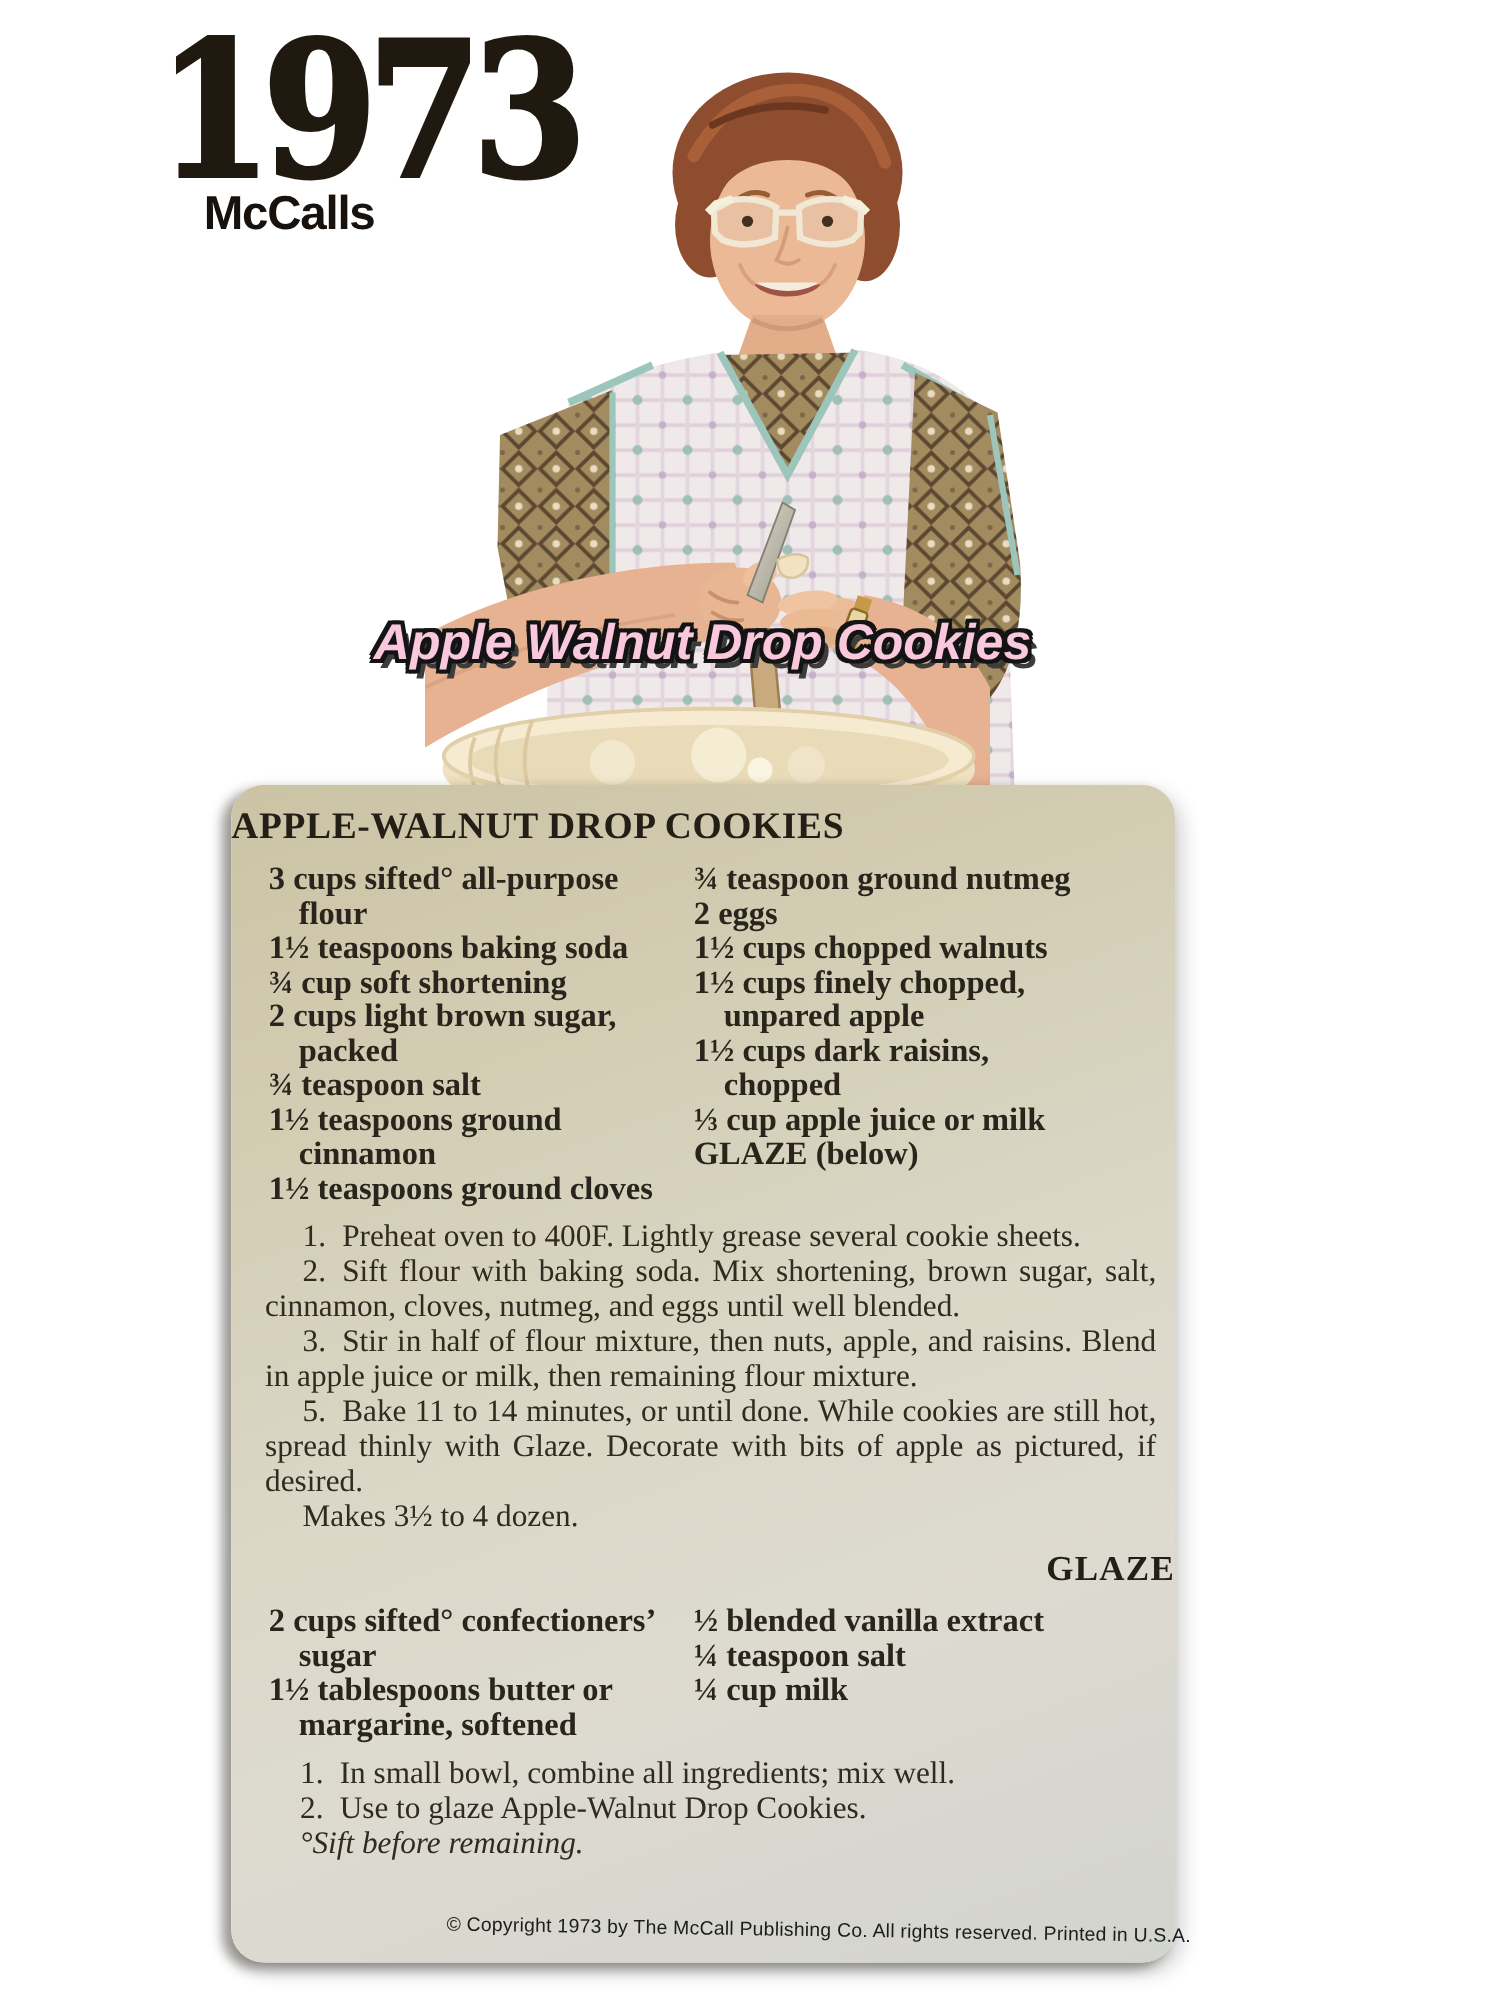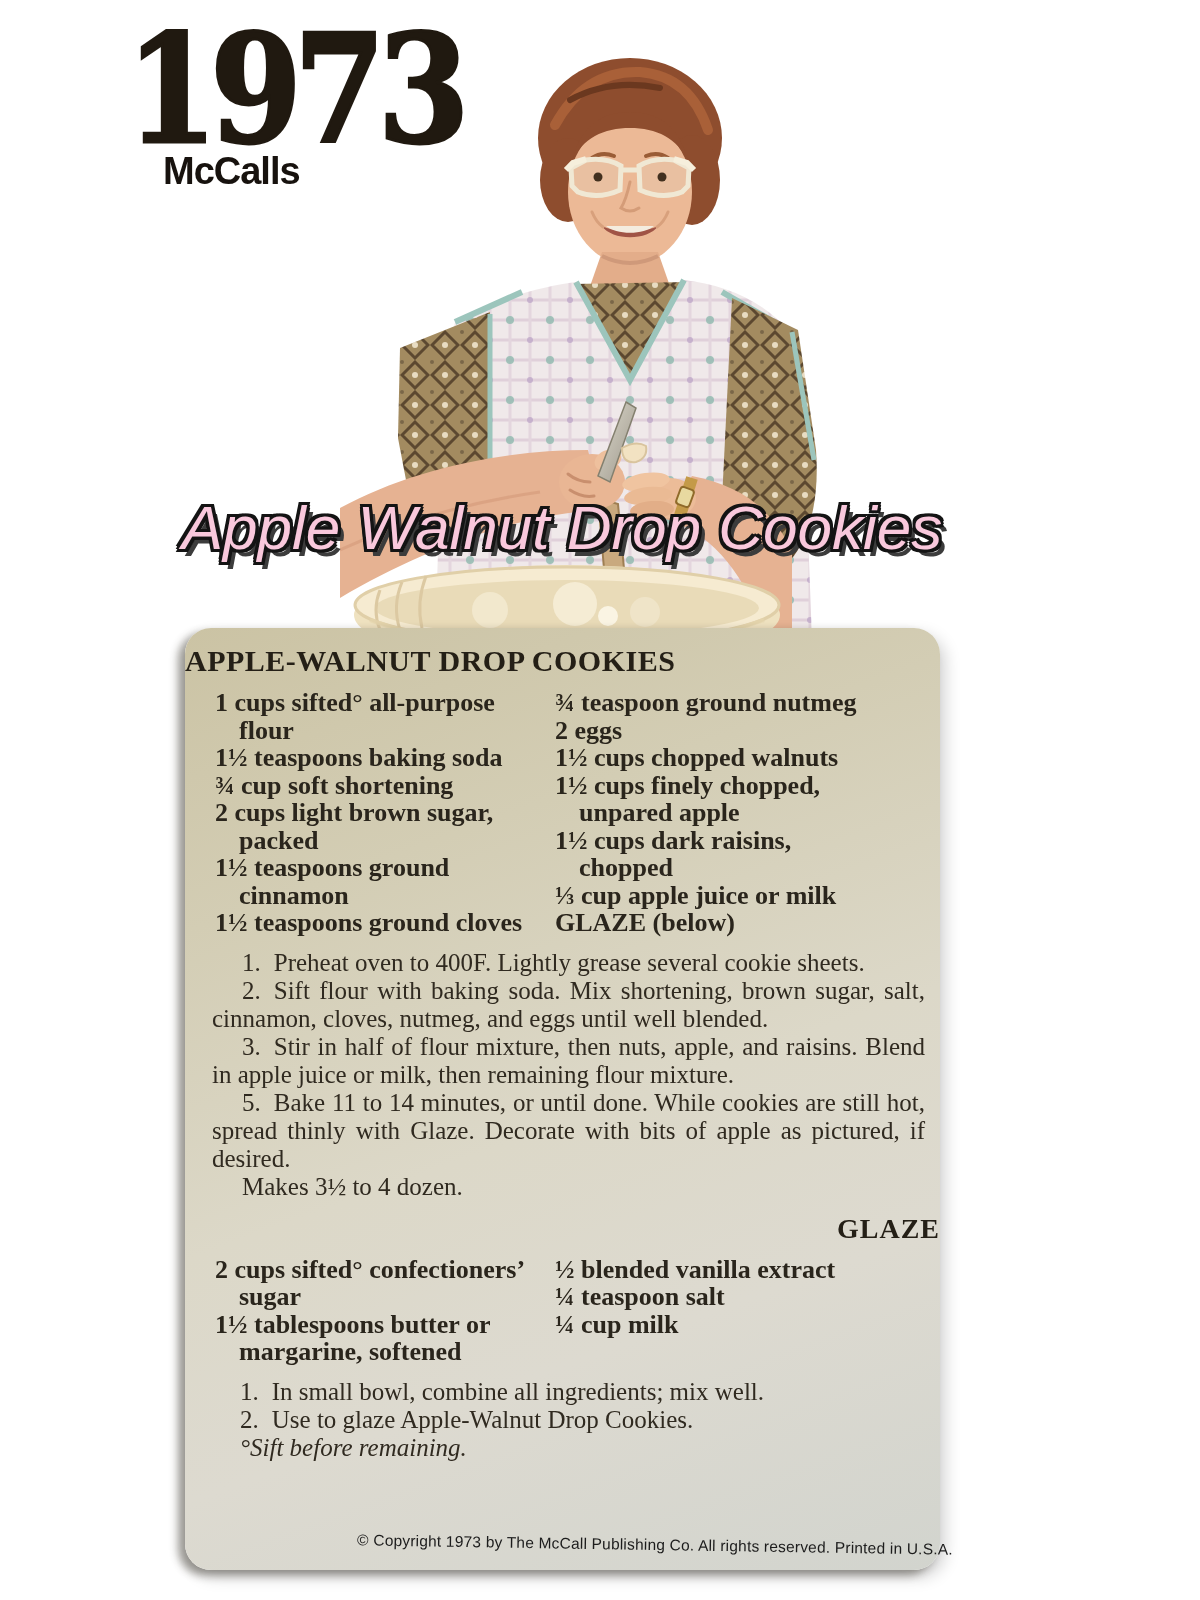--- a/index.html
+++ b/index.html
@@ -17,22 +17,22 @@
   }
   .brand{
     position:absolute;left:163px;top:150px;
     font-family:"Liberation Sans", sans-serif;font-weight:bold;
     font-size:38px;color:#17120e;letter-spacing:-1px;
   }
   .photo{position:absolute;left:340px;top:30px;width:640px;height:610px;}
   .big-title{
     position:absolute;left:0;top:492px;width:1124px;text-align:center;
     font-family:"Liberation Sans", sans-serif;
-    font-weight:normal;font-style:italic;
-    font-size:62px;letter-spacing:0px;color:#f9c8dc;white-space:nowrap;
+    font-weight:bold;font-style:italic;
+    font-size:40px;letter-spacing:0px;color:#f9c8dc;white-space:nowrap;
     text-shadow:
       -3px 0 #141414,3px 0 #141414,0 -3px #141414,0 3px #141414,
       -2px -2px #141414,2px -2px #141414,-2px 2px #141414,2px 2px #141414,
       -3px -3px #141414,3px 3px #141414,-3px 3px #141414,3px -3px #141414,
       6px 7px 0 #3c3c3c;
     z-index:5;
   }
   .card{
     position:absolute;left:185px;top:628px;width:755px;height:942px;
     border-radius:26px;
@@ -175,24 +175,25 @@
   </g>
 </svg>
 
 <div class="big-title">Apple Walnut Drop Cookies</div>
 
 <div class="card">
   <div class="card-title">APPLE-WALNUT DROP COOKIES</div>
 
   <div class="cols">
     <ul class="col left">
-      <li>1 cups sifted° all-purpose flour</li>
+      <li>3 cups sifted° all-purpose flour</li>
       <li>1½ teaspoons baking soda</li>
       <li>¾ cup soft shortening</li>
       <li>2 cups light brown sugar, packed</li>
+      <li>¾ teaspoon salt</li>
       <li>1½ teaspoons ground cinnamon</li>
       <li>1½ teaspoons ground cloves</li>
     </ul>
     <ul class="col right">
       <li>¾ teaspoon ground nutmeg</li>
       <li>2 eggs</li>
       <li>1½ cups chopped walnuts</li>
       <li>1½ cups finely chopped, unpared apple</li>
       <li>1½ cups dark raisins, chopped</li>
       <li>⅓ cup apple juice or milk</li>

